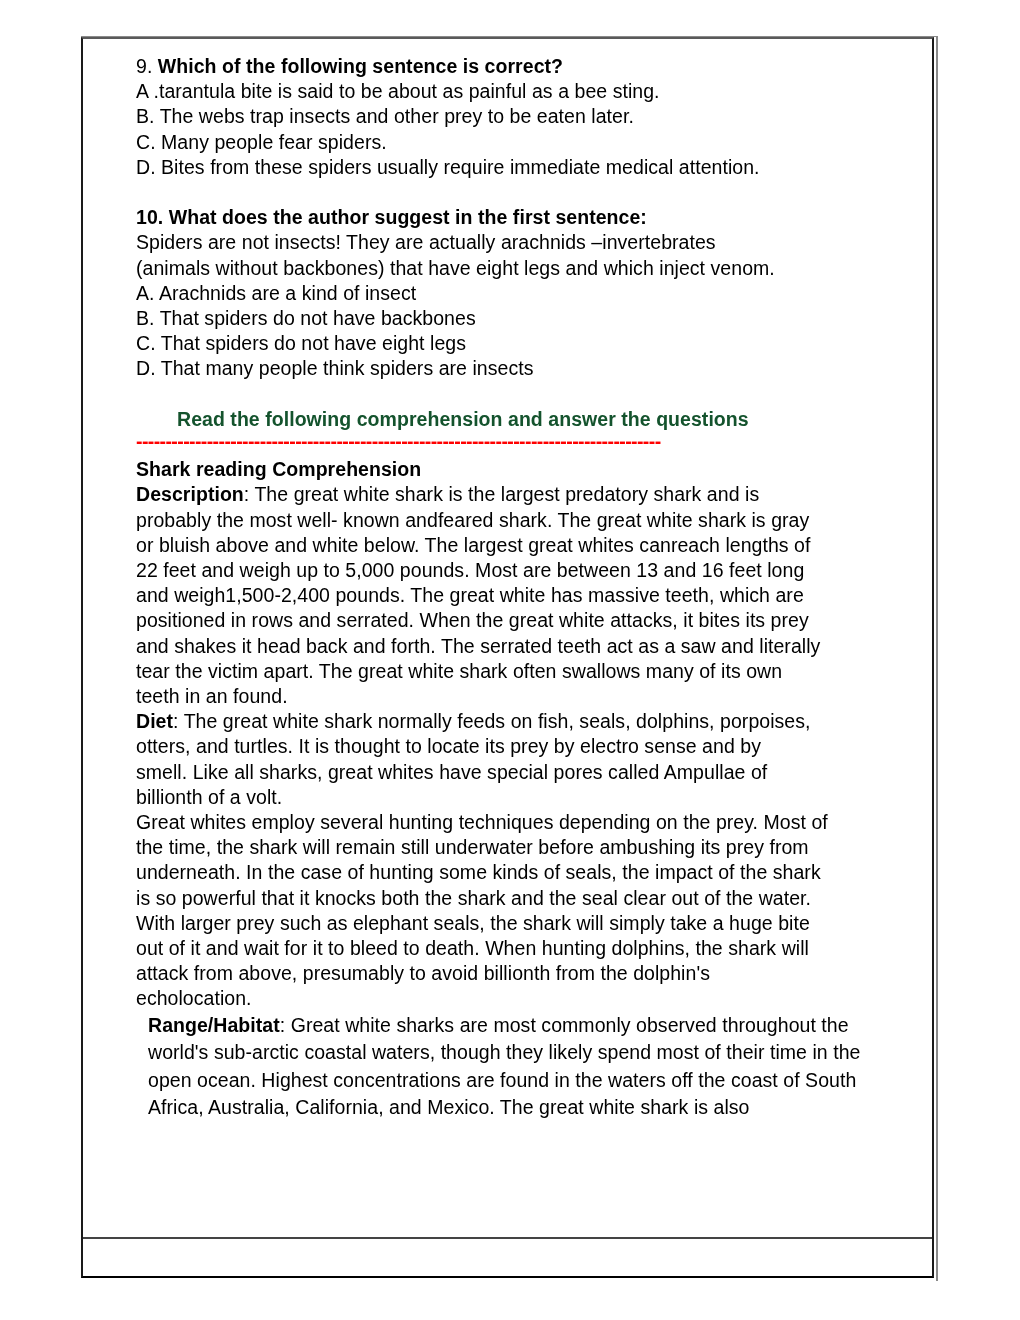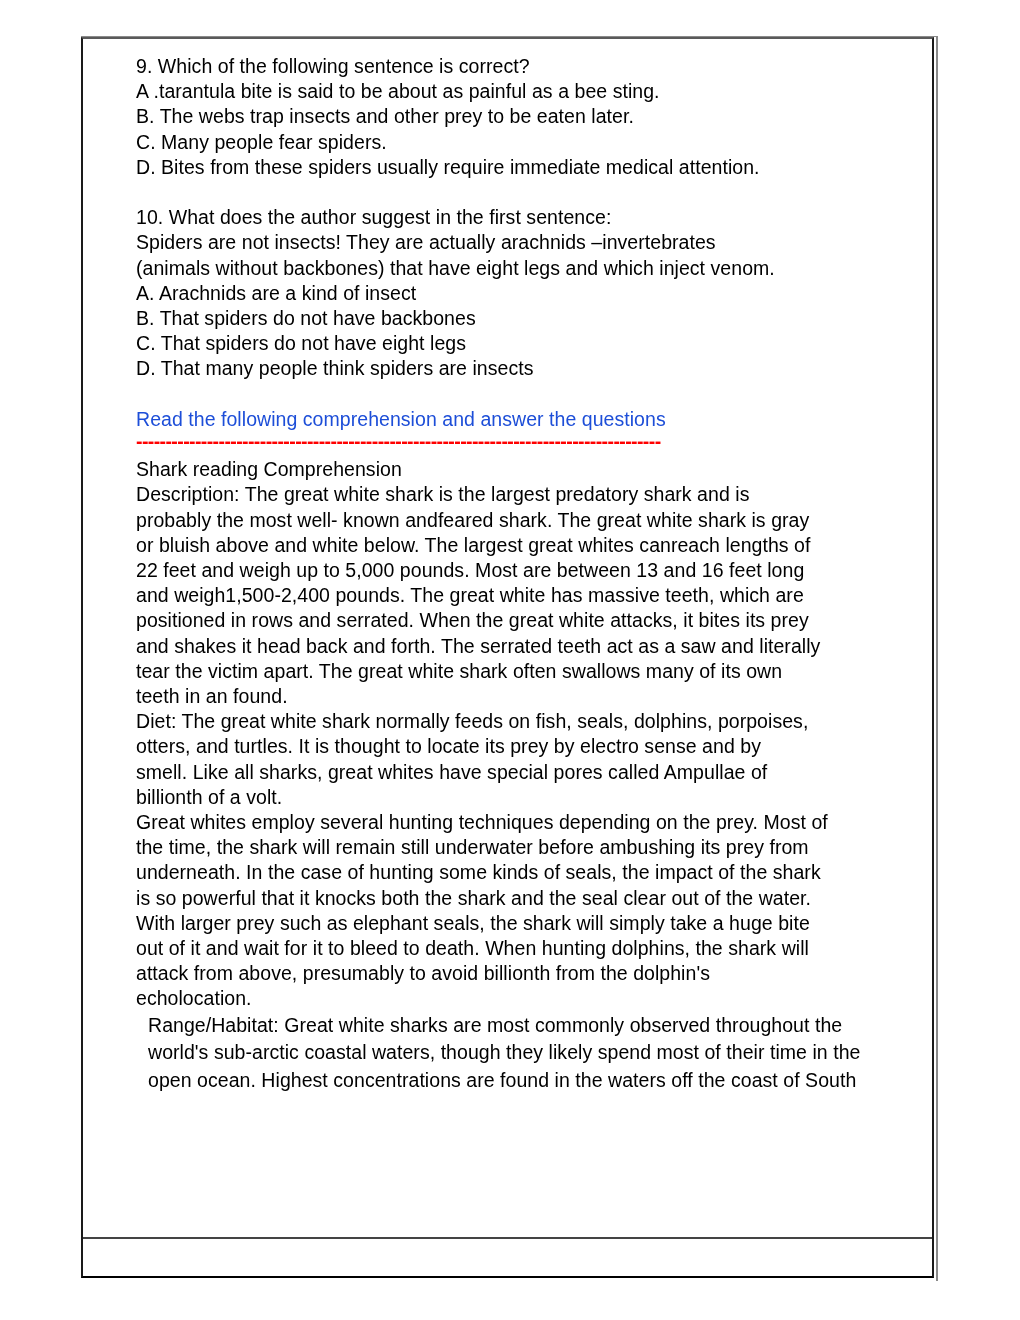--- a/index.html
+++ b/index.html
@@ -69,25 +69,26 @@
       letter-spacing: 0.05px;
     }
     .line {
       white-space: nowrap;
       margin: 0;
     }
     .gap {
       height: 25.2px;
     }
     .bold {
-      font-weight: normal;
+      font-weight: bold;
     }
     .red {
-      color: #1d4ed8;
-      font-weight: normal;
+      color: #14532d;
+      font-weight: bold;
+      margin-left: 41px;
     }
     .dashes {
       color: #ff0000;
       font-weight: bold;
       letter-spacing: -0.6px;
       overflow: hidden;
       width: 636px;
       height: 25.2px;
       line-height: 18px;
     }
@@ -154,14 +155,15 @@
     <p class="line">underneath. In the case of hunting some kinds of seals, the impact of the shark</p>
     <p class="line">is so powerful that it knocks both the shark and the seal clear out of the water.</p>
     <p class="line">With larger prey such as elephant seals, the shark will simply take a huge bite</p>
     <p class="line">out of it and wait for it to bleed to death. When hunting dolphins, the shark will</p>
     <p class="line">attack from above, presumably to avoid billionth from the dolphin's</p>
     <p class="line">echolocation.</p>
 
     <p class="line habitat-line"><span class="bold">Range/Habitat</span><span>: Great white sharks are most commonly observed throughout the</span></p>
     <p class="line habitat-line">world's sub-arctic coastal waters, though they likely spend most of their time in the</p>
     <p class="line habitat-line">open ocean. Highest concentrations are found in the waters off the coast of South</p>
+    <p class="line habitat-line">Africa, Australia, California, and Mexico. The great white shark is also</p>
   </section>
 </div>
 
 </body></html>

